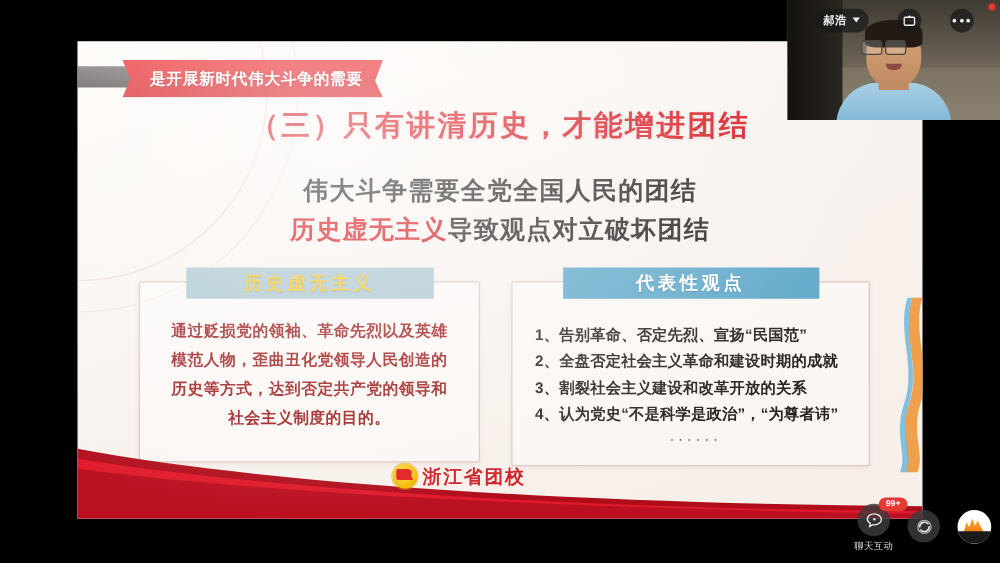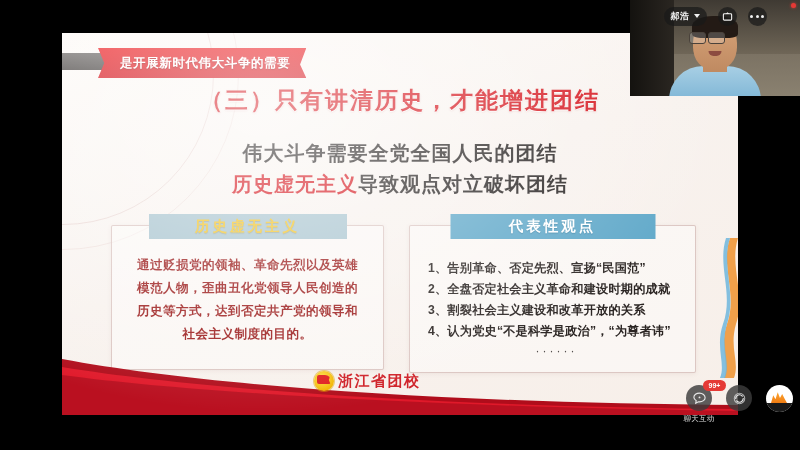--- a/index.html
+++ b/index.html
@@ -104,36 +104,36 @@
      width:46px;height:22px;border-radius:46% 46% 18% 18%;background:#231a15;}
   .glass{position:absolute;bottom:56px;width:15px;height:10px;border:1.5px solid #4a423b;
      border-radius:3px;background:rgba(235,240,245,.22);}
   .glass.l{left:20px;} .glass.r{left:39px;}
   #p-brow{position:absolute;left:26px;bottom:67px;width:40px;height:2px;background:rgba(40,30,25,.35);}
   #p-mouth{position:absolute;left:50%;transform:translateX(-50%);bottom:44px;
      width:13px;height:5px;border-radius:0 0 7px 7px;background:#8c4b40;}
 
   
   #vid-ctrls{position:absolute;left:0;top:6px;width:100%;height:20px;
-     display:flex;align-items:center;justify-content:center;gap:11px;}
+     display:flex;align-items:center;justify-content:center;gap:23px;}
   .pill{height:19px;border-radius:10px;background:rgba(25,25,25,.72);
      display:flex;align-items:center;gap:4px;padding:0 7px;}
   .pill .name{color:#f2f2f2;font-size:9px;font-weight:bold;letter-spacing:.5px;white-space:nowrap;}
   .chev{width:0;height:0;border-left:3.5px solid transparent;border-right:3.5px solid transparent;
      border-top:4px solid #f0f0f0;}
   .cbtn{width:19px;height:19px;border-radius:50%;background:rgba(25,25,25,.72);
      display:flex;align-items:center;justify-content:center;}
   .cbtn svg{display:block;}
   .dots3{display:flex;gap:2.5px;}
   .dots3 i{width:3px;height:3px;border-radius:50%;background:#f0f0f0;display:block;}
   #rec-dot{position:absolute;right:4px;top:3px;width:5px;height:5px;border-radius:50%;
      background:#e53935;box-shadow:0 0 3px rgba(229,57,53,.9);}
 
   
-  #tools{position:absolute;right:4px;bottom:26px;display:flex;align-items:flex-start;gap:6px;}
+  #tools{position:absolute;right:4px;bottom:8px;display:flex;align-items:center;gap:6px;}
   .tool{position:relative;width:34px;display:flex;flex-direction:column;align-items:center;gap:3px;}
   .tcircle{width:26px;height:26px;border-radius:50%;background:rgba(60,60,60,.82);
      display:flex;align-items:center;justify-content:center;position:relative;}
   .tlabel{color:#dcdcdc;font-size:7.5px;letter-spacing:.3px;white-space:nowrap;}
   #badge{position:absolute;left:17px;top:-5px;height:11px;min-width:17px;padding:0 3px;
      border-radius:6px;background:#e53935;color:#fff;font-size:7px;font-weight:bold;
      display:flex;align-items:center;justify-content:center;line-height:1;}
   #brand-circle{width:27px;height:27px;border-radius:50%;overflow:hidden;
      background:#fff;display:flex;align-items:flex-end;justify-content:center;position:relative;}
   #brand-circle .bt{position:absolute;left:0;bottom:0;width:100%;height:34%;background:#1a1a1a;}

